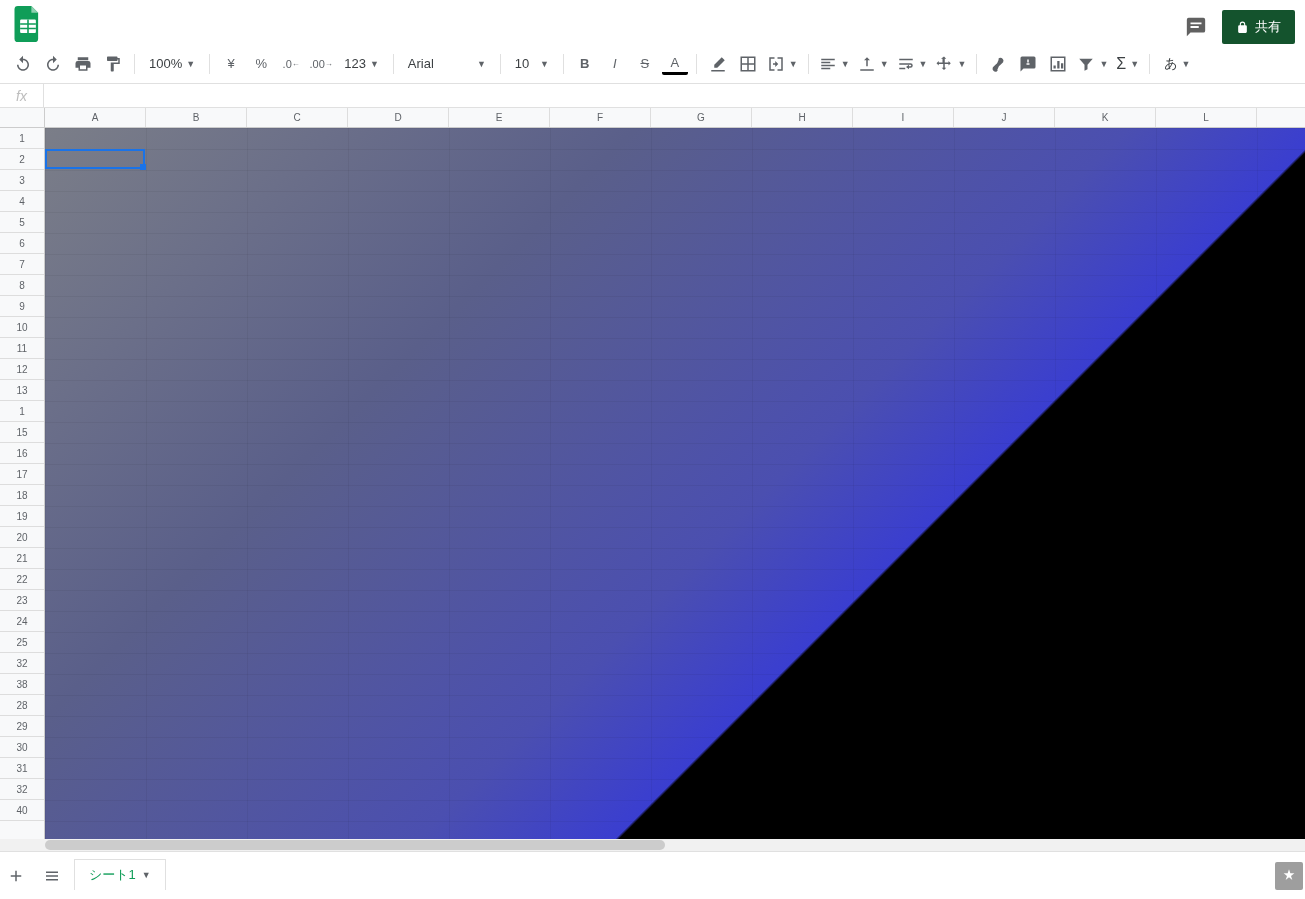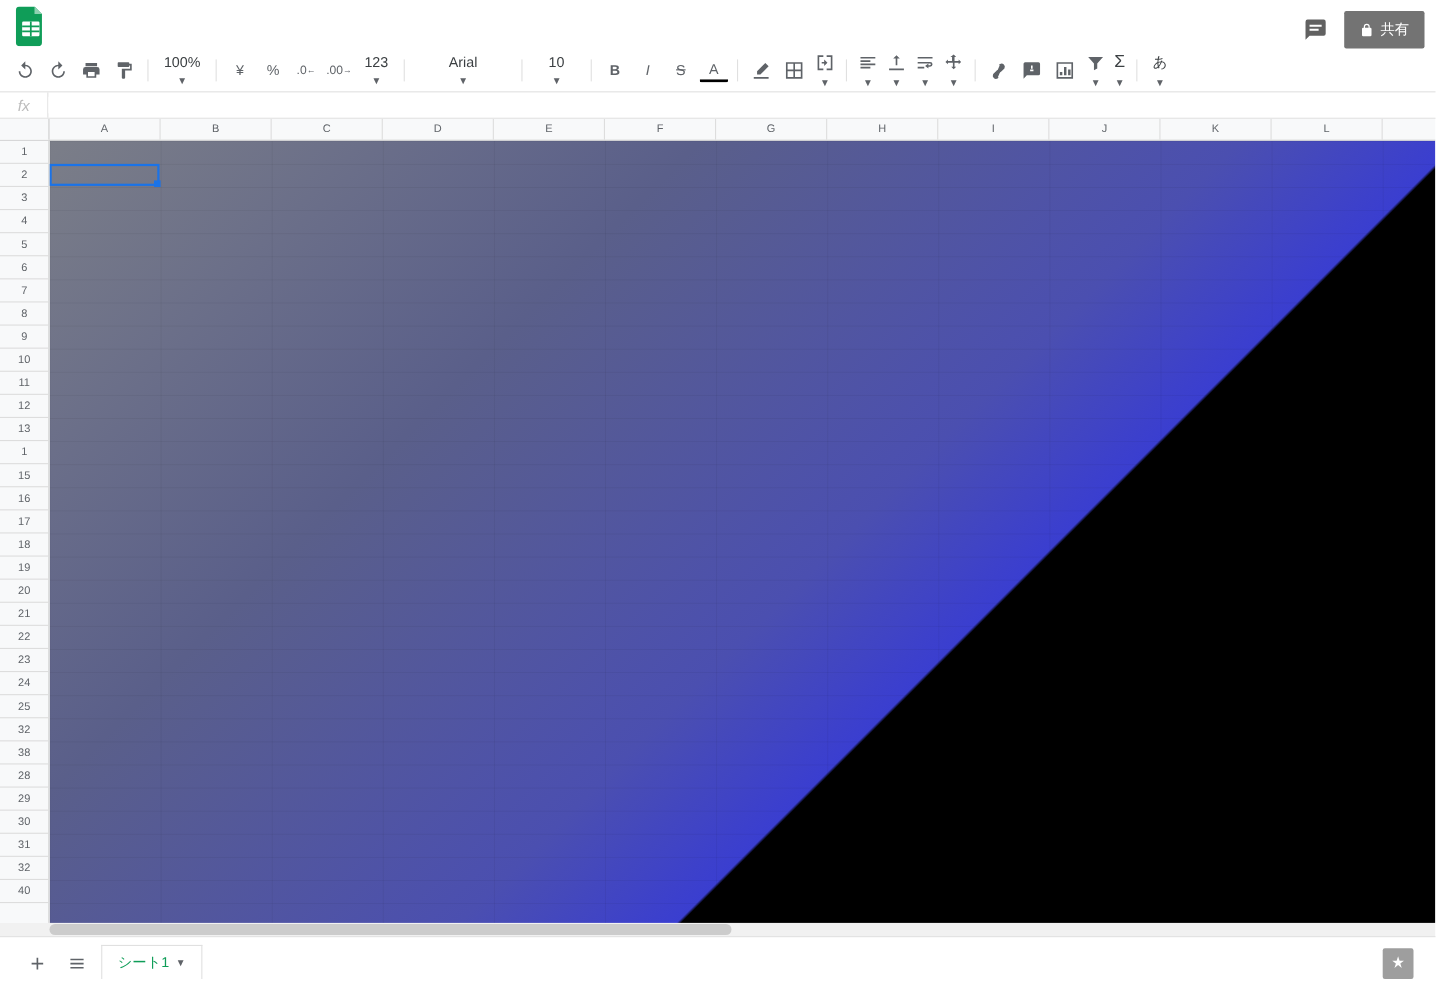--- a/index.html
+++ b/index.html
@@ -8,27 +8,27 @@
   
   .header { display: flex; align-items: flex-start; padding: 6px 10px 0 10px; }
   .logo { width: 36px; height: 36px; display:flex;align-items:center;justify-content:center; }
   .logo svg { width: 28px; height: 36px; }
   .titlearea { flex: 1; display:flex; flex-direction:column; margin-left: 6px; }
   .doc-title { font-size: 18px; color:#777; padding: 2px 4px; }
   .menubar { display:flex; gap: 2px; margin-top: 2px; }
   .menubar .menu { font-size: 13px; color:#222; padding: 4px 8px; cursor:pointer; }
   .header-right { display:flex; align-items:center; gap:12px; padding-top:4px; }
   .comment-btn { width:28px;height:28px; display:flex;align-items:center;justify-content:center; color:#616161; cursor:pointer; }
-  .share-btn { background:#737373; color:#fff; font-size:13px; font-weight:500; padding:8px 14px; border-radius:2px; display:flex; align-items:center; gap:6px; cursor:pointer; }
+  .share-btn { background:#14532d; color:#fff; font-size:13px; font-weight:500; padding:8px 14px; border-radius:2px; display:flex; align-items:center; gap:6px; cursor:pointer; }
 
   
   .toolbar { display:flex; align-items:center; padding: 4px 10px; border-bottom:1px solid #e0e0e0; gap:4px; height:40px; }
   .tbtn { min-width:26px; height:26px; display:flex;align-items:center;justify-content:center; color:#5f6368; cursor:pointer; border-radius:2px; font-size:13px; }
   .sep { width:1px; height:20px; background:#e0e0e0; margin:0 4px; }
-  .tsel { display:flex; align-items:center; gap:4px; padding:0 6px; font-size:13px; color:#3c4043; cursor:pointer;flex-direction:column; }
+  .tsel { display:flex; align-items:center; gap:4px; padding:0 6px; font-size:13px; color:#3c4043; cursor:pointer; }
   .tsel .caret { font-size:9px; color:#5f6368; }
   .font-sel { width:90px; justify-content:space-between; }
   .size-sel { width:46px; justify-content:space-between; }
   .tcolor-under { border-bottom:3px solid #000; padding-bottom:0; height:22px; }
 
   
   .fxbar { display:flex; align-items:center; border-bottom:1px solid #e0e0e0; height:24px; }
   .fxlabel { width:44px; text-align:center; font-style:italic; color:#bdbdbd; font-size:14px; border-right:1px solid #e0e0e0; height:100%; display:flex;align-items:center;justify-content:center; }
   .fxinput { flex:1; border:none; outline:none; font-size:13px; padding:0 6px; }
 
@@ -48,21 +48,21 @@
   .gridlines-v { background-image: linear-gradient(to right, rgba(0,0,0,0.05) 1px, transparent 1px); background-size:101px 100%; }
   .gridlines-h { background-image: linear-gradient(to bottom, rgba(0,0,0,0.05) 1px, transparent 1px); background-size:100% 21px; }
   .selcell { position:absolute; left:0; top:21px; width:100px; height:20px; border:2px solid #1a73e8; background:rgba(255,255,255,0); z-index:5; }
   .selcell::after { content:''; position:absolute; right:-3px; bottom:-3px; width:6px;height:6px; background:#1a73e8; }
 
   
   .hscroll { height:12px; background:#f1f1f1; display:flex; align-items:center; }
   .hscroll .track { margin-left:45px; height:10px; width:620px; background:#ccc; border-radius:5px; }
 
   
-  .tabbar { height:48px; border-top:1px solid #e0e0e0; display:flex; align-items:center; padding:0 20px; gap:8px; }
+  .tabbar { height:48px; border-top:1px solid #e0e0e0; display:flex; align-items:center; padding:0 2px; gap:8px; }
   .tabbtn { width:28px;height:28px; display:flex;align-items:center;justify-content:center; color:#5f6368; cursor:pointer; }
   .sheettab { padding:6px 14px; font-size:13px; color:#0f9d58; border-top:1px solid #e0e0e0; border-left:1px solid #e0e0e0; border-right:1px solid #e0e0e0; display:flex; align-items:center; gap:6px; cursor:pointer; background:#fff; position:relative; top:-1px;}
   .sheettab .caret { font-size:9px; color:#5f6368; }
   .explore { margin-left:auto; width:28px;height:28px; background:#9e9e9e; color:#fff; display:flex;align-items:center;justify-content:center; border-radius:2px; cursor:pointer; }
 
   svg { display:block; }
 </style>
 </head>
 <body>
 

